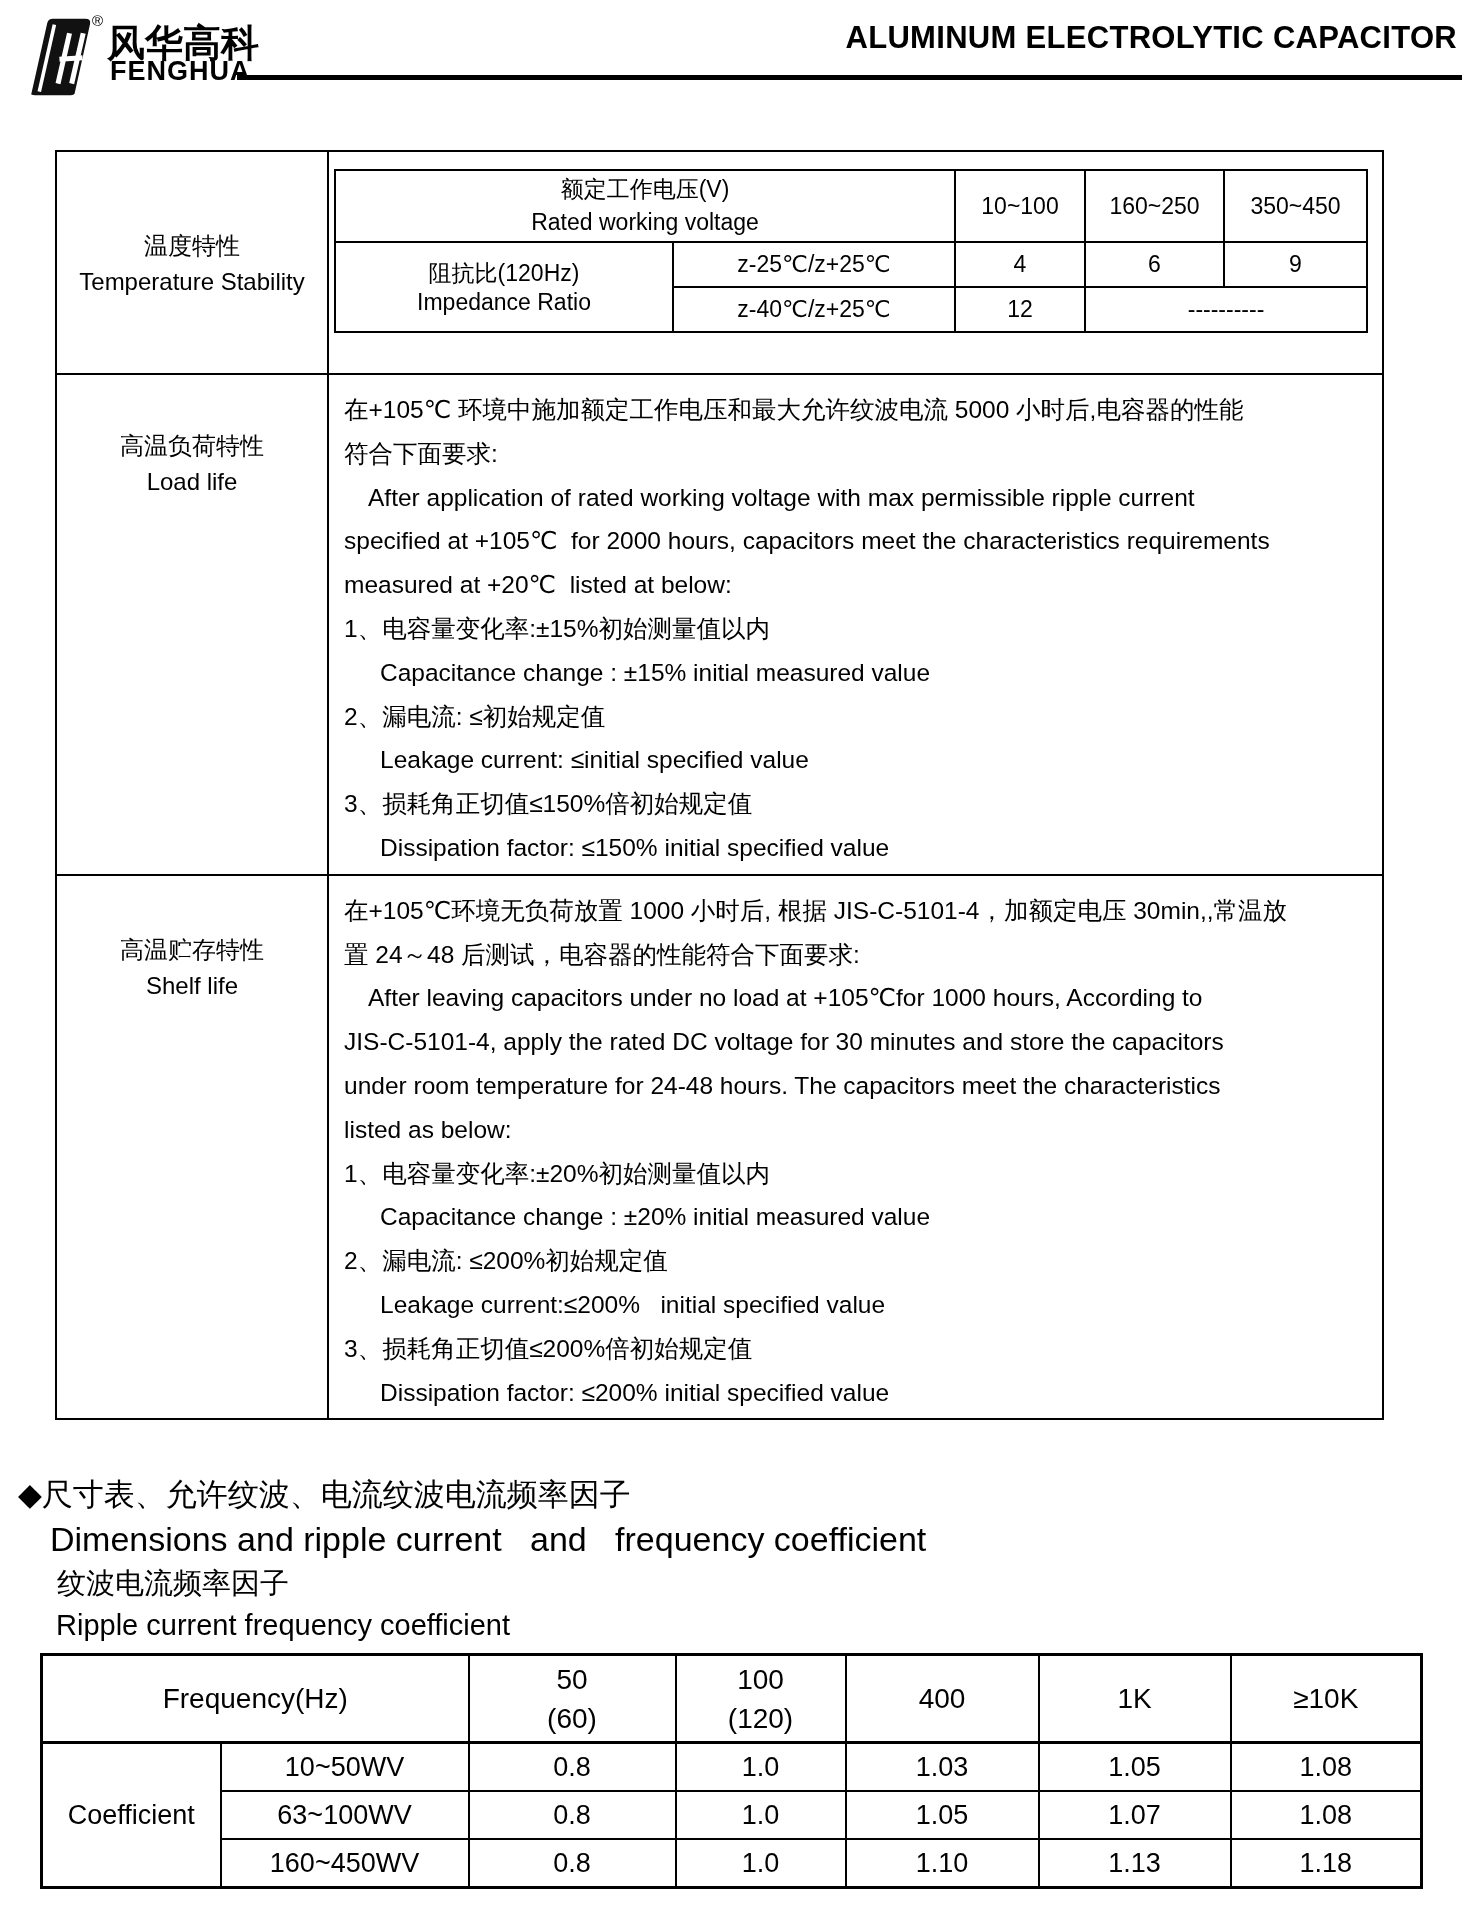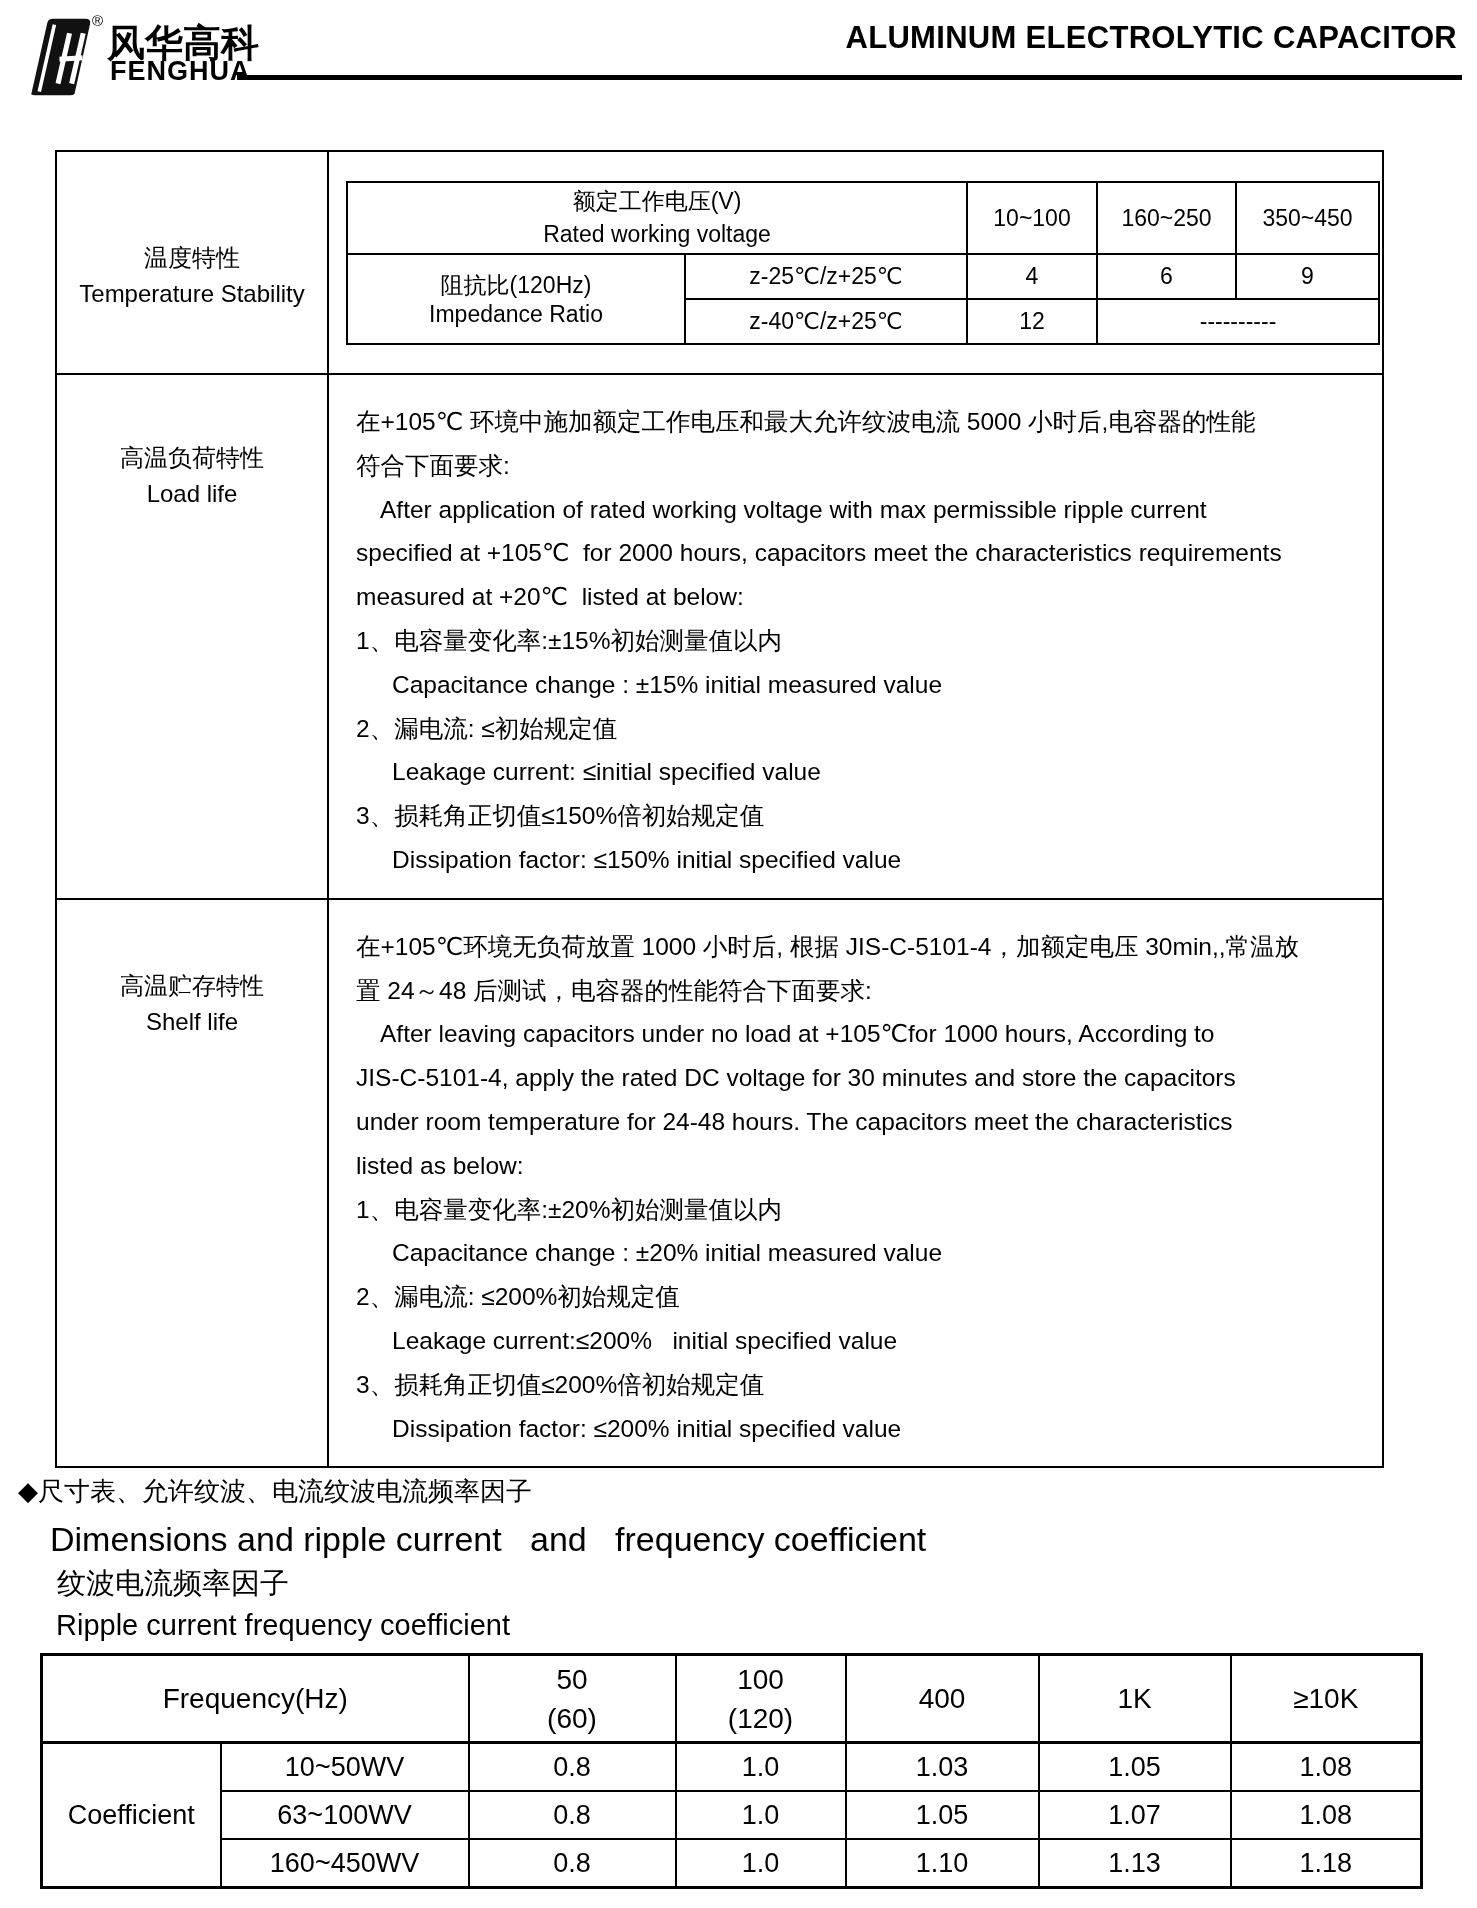--- a/index.html
+++ b/index.html
@@ -13,39 +13,39 @@
   .logo-mark { position:absolute; left:22px; top:16px; width:72px; height:82px; }
   .reg-mark  { position:absolute; left:92px; top:12px; font-size:15px; }
   .brand-cn  { position:absolute; left:107px; top:18px; font-size:38px; font-weight:bold; letter-spacing:0px; white-space:pre; }
   .brand-en  { position:absolute; left:110px; top:56px; font-size:27px; font-weight:bold; letter-spacing:1px; white-space:pre; }
   .doc-title { position:absolute; right:20px; top:20px; font-size:31px; font-weight:bold; letter-spacing:0.3px; white-space:pre; }
   .title-rule{ position:absolute; left:237px; top:75px; width:1225px; height:5px; background:#000; }
 
   
   table { border-collapse:collapse; table-layout:fixed; }
   .t1 { position:absolute; left:55px; top:150px; width:1327px; border:2px solid #000; }
-  .t1 > tbody > tr > td { border:2px solid #000; padding:16px; vertical-align:top; overflow:hidden; }
+  .t1 > tbody > tr > td { border:2px solid #000; padding:4px; vertical-align:top; overflow:hidden; }
   .cell-label { text-align:center; font-size:24px; line-height:36px; }
   .lbl-r1 { margin-top:72px; }
   .lbl-r2 { margin-top:49px; }
   .lbl-r3 { margin-top:52px; }
 
   .t2 { width:1032px; margin:13px 0 0 1px; border:2px solid #000; }
   .t2 td { border:2px solid #000; text-align:center; font-size:23px; padding:0; vertical-align:middle; overflow:hidden; }
   .t2 .hdr2 { line-height:33px; }
   .t2 .h-row td { height:70px; }
   .t2 .d-row td { height:43px; }
 
   .txt { font-size:24.5px; line-height:43.8px; padding:9px 8px 0 11px; }
   .line { white-space:pre; overflow:hidden; }
   .ind1 { padding-left:24px; }
   .ind2 { padding-left:36px; }
 
   
-  .sec-h1 { position:absolute; left:18px; top:1474px; font-size:26px; white-space:pre; }
+  .sec-h1 { position:absolute; left:18px; top:1474px; font-size:31px; white-space:pre; }
   .sec-h2 { position:absolute; left:50px; top:1520px; font-size:34px; white-space:pre; }
   .sec-h3 { position:absolute; left:57px; top:1564px; font-size:29px; white-space:pre; }
   .sec-h4 { position:absolute; left:56px; top:1609px; font-size:29px; white-space:pre; }
 
   
   .t3 { position:absolute; left:40px; top:1653px; width:1380px; border:3px solid #000; }
   .t3 td { border:2px solid #000; text-align:center; vertical-align:middle; font-size:27px; overflow:hidden; }
   .t3 .h-row td { height:83px; border-bottom:3px solid #000; white-space:pre-line; line-height:39px; font-size:28px; }
   .t3 .freq-label { font-size:29px; }
   .t3 .d-row td { height:44px; }

